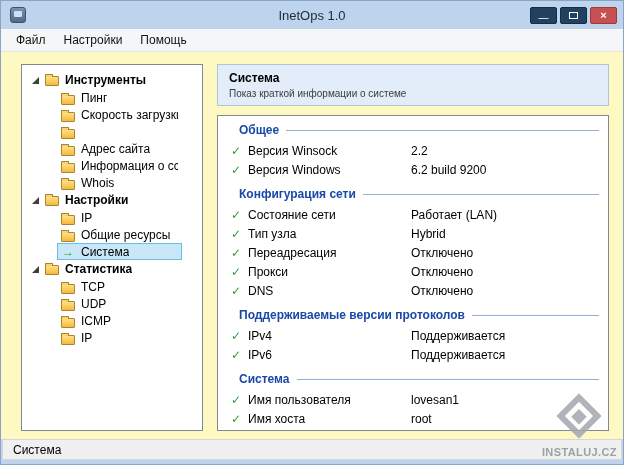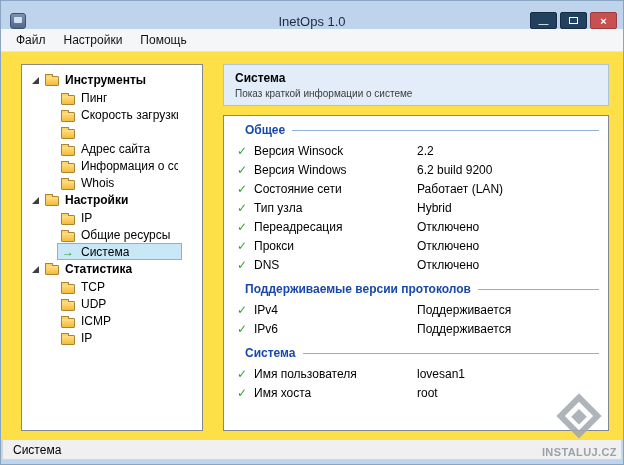--- a/index.html
+++ b/index.html
@@ -11,21 +11,21 @@
     background:#bed3ec;
     border:1px solid #8aa5c4;
     position:relative;
     display:flex; flex-direction:column;
     overflow:hidden;
   }
 
   
   .titlebar{
     height:28px; flex:none;
-    display:flex; align-items:flex-end;
+    display:flex; align-items:center;
     position:relative;
     padding:0 6px 0 9px;
   }
   .app-icon{
     width:16px; height:16px; flex:none;
     background:linear-gradient(#7d92ac,#53688a);
     border:1px solid #3c5272; border-radius:3px;
     position:relative;
   }
   .app-icon::after{
@@ -54,24 +54,24 @@
     background:#f5f6f7;
     border-bottom:1px solid #e2e4e6;
     display:flex; align-items:center;
     padding-left:6px;
     font-size:12px; color:#111;
   }
   .menu-item{ padding:3px 9px; cursor:default; }
 
   
   .client{
-    flex:1; background:#fde047;
+    flex:1; background:#fef9c3;
     display:flex;
     padding:12px 12px 8px 20px;
-    gap:20px;
+    gap:14px;
     overflow:hidden;
     position:relative;
   }
 
   
   .tree-panel{
     width:182px; flex:none;
     background:#ffffff;
     border:1px solid #828790;
     padding:6px 2px 2px 2px;
@@ -302,20 +302,24 @@
           <span class="check">✓</span>
           <span class="info-label">Версия Winsock</span>
           <span class="info-value">2.2</span>
         </div>
         <div class="info-row">
           <span class="check">✓</span>
           <span class="info-label">Версия Windows</span>
           <span class="info-value">6.2 build 9200</span>
         </div>
 
+        <div class="sec">
+          <span class="sec-label">Конфигурация сети</span>
+          <span class="sec-line"></span>
+        </div>
         <div class="info-row">
           <span class="check">✓</span>
           <span class="info-label">Состояние сети</span>
           <span class="info-value">Работает (LAN)</span>
         </div>
         <div class="info-row">
           <span class="check">✓</span>
           <span class="info-label">Тип узла</span>
           <span class="info-value">Hybrid</span>
         </div>

